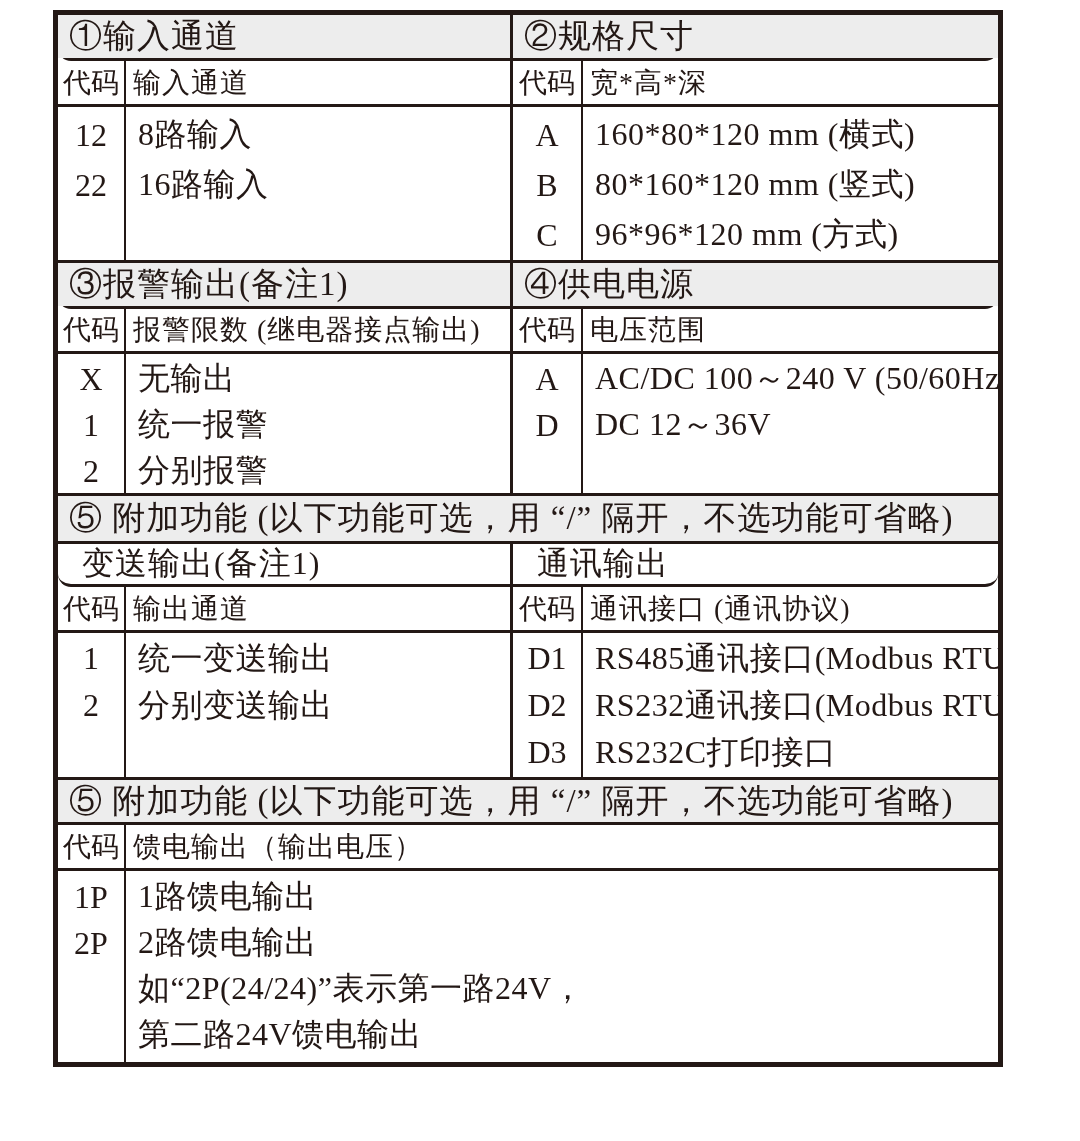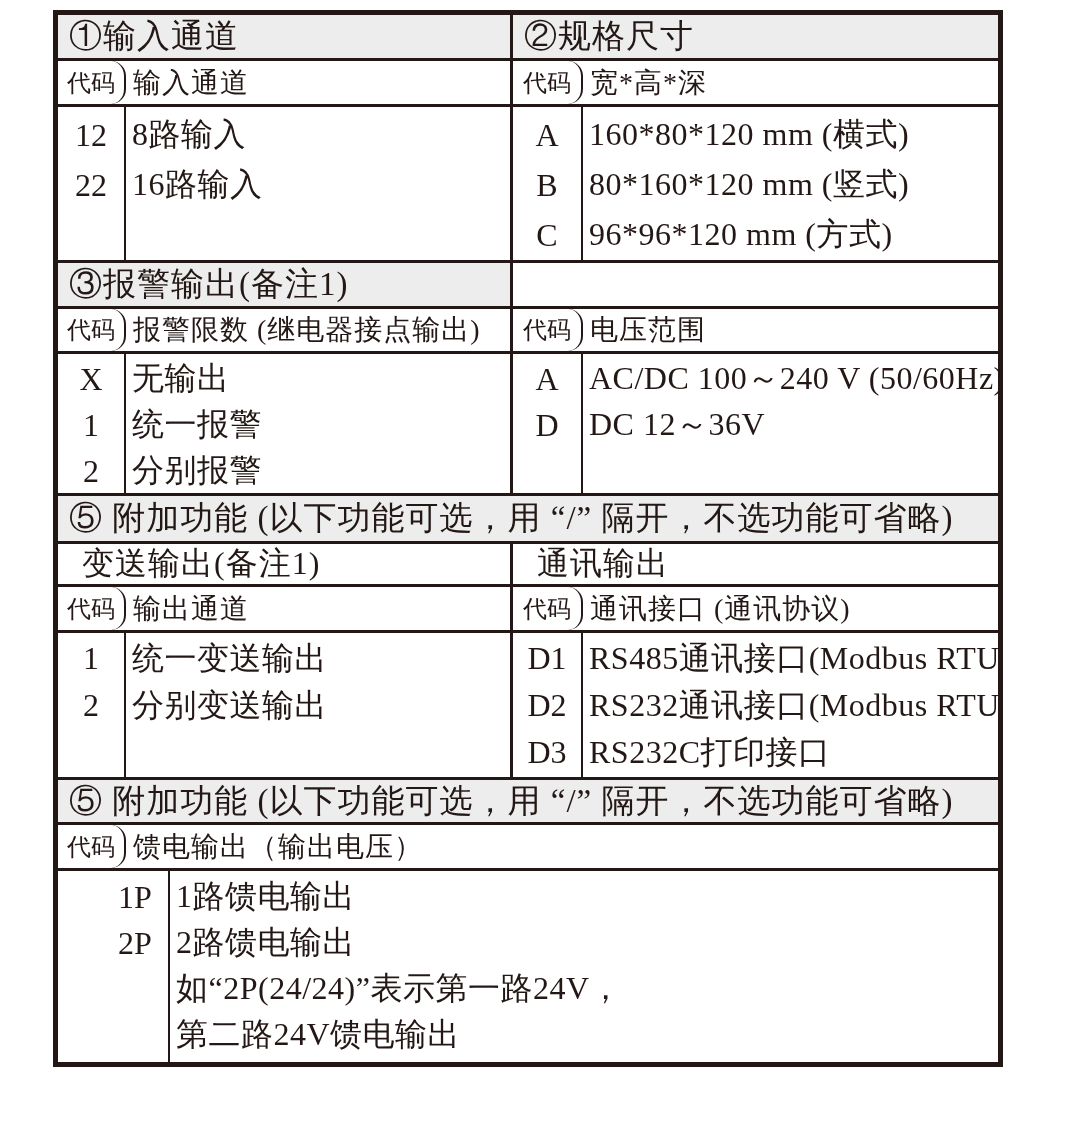--- a/index.html
+++ b/index.html
@@ -8,36 +8,36 @@
     width:1080px; height:1141px;
     font-family:"Liberation Serif","DejaVu Serif",serif;
     color:#231815;
   }
   .page { position:relative; width:1080px; height:1141px; background:#ffffff; overflow:hidden; }
   .spec-table {
     position:absolute; left:53px; top:10px; width:950px;
     border:5px solid #231815; background:#ffffff;
   }
   .row { display:grid; border-bottom:3px solid #231815; }
-  .row:last-child { border-bottom:none;margin-left:44px; }
+  .row:last-child { border-bottom:none; }
   .grid4 { grid-template-columns:68px 387px 70px 415px; }
-  .grid2 { grid-template-columns:455px 485px; }
+  .grid2 { grid-template-columns:455px 485px;border-radius:13px; }
   .gridB { grid-template-columns:68px 872px; }
   .grid1 { grid-template-columns:940px; }
   .cell { display:flex; align-items:center; overflow:hidden; white-space:nowrap; }
   .stack { display:block; overflow:hidden; }
   .vline2 { border-right:2px solid #231815; }
   .vline3 { border-right:3px solid #231815; }
   .band { background:#ededed; font-size:33px; padding-left:11px; letter-spacing:1px; }
   .sub  { font-size:32px; padding-left:24px; letter-spacing:1px; }
-  .hdrc { font-size:24px; justify-content:center;border-radius:15px; }
+  .hdrc { font-size:28px; justify-content:center; }
   .hdrd { font-size:28px; padding-left:7px; letter-spacing:1px; }
   .line { display:flex; align-items:center; font-size:32px; overflow:hidden; white-space:nowrap; }
   .code { justify-content:center; }
-  .desc { padding-left:6px; letter-spacing:0.5px; }
+  .desc { padding-left:12px; letter-spacing:0.5px; }
   .s1 .stack { padding-top:3px;text-align:center; }  .s1 .line { height:50px; }
   .s2 .stack { padding-top:2px; }  .s2 .line { height:46px; }
   .s3 .stack { padding-top:2px; }  .s3 .line { height:47px; }
   .s4 .stack { padding-top:3px; }  .s4 .line { height:46px; }
   .r-band1 { height:46px; }
   .r-hdr1  { height:46px; }
   .r-data1 { height:156px; }
   .r-band2 { height:46px; }
   .r-hdr2  { height:45px; }
   .r-data2 { height:142px; }
@@ -86,20 +86,21 @@
       </div>
       <div class="stack">
         <div class="line desc">160*80*120 mm (横式)</div>
         <div class="line desc">80*160*120 mm (竖式)</div>
         <div class="line desc">96*96*120 mm (方式)</div>
       </div>
     </div>
 
     <div class="row grid2 r-band2">
       <div class="cell band vline3">③报警输出(备注1)</div>
+      <div class="cell band">④供电电源</div>
     </div>
 
     <div class="row grid4 r-hdr2">
       <div class="cell hdrc vline2">代码</div>
       <div class="cell hdrd vline3">报警限数 (继电器接点输出)</div>
       <div class="cell hdrc vline2">代码</div>
       <div class="cell hdrd">电压范围</div>
     </div>
 
     <div class="row grid4 r-data2 s2">

